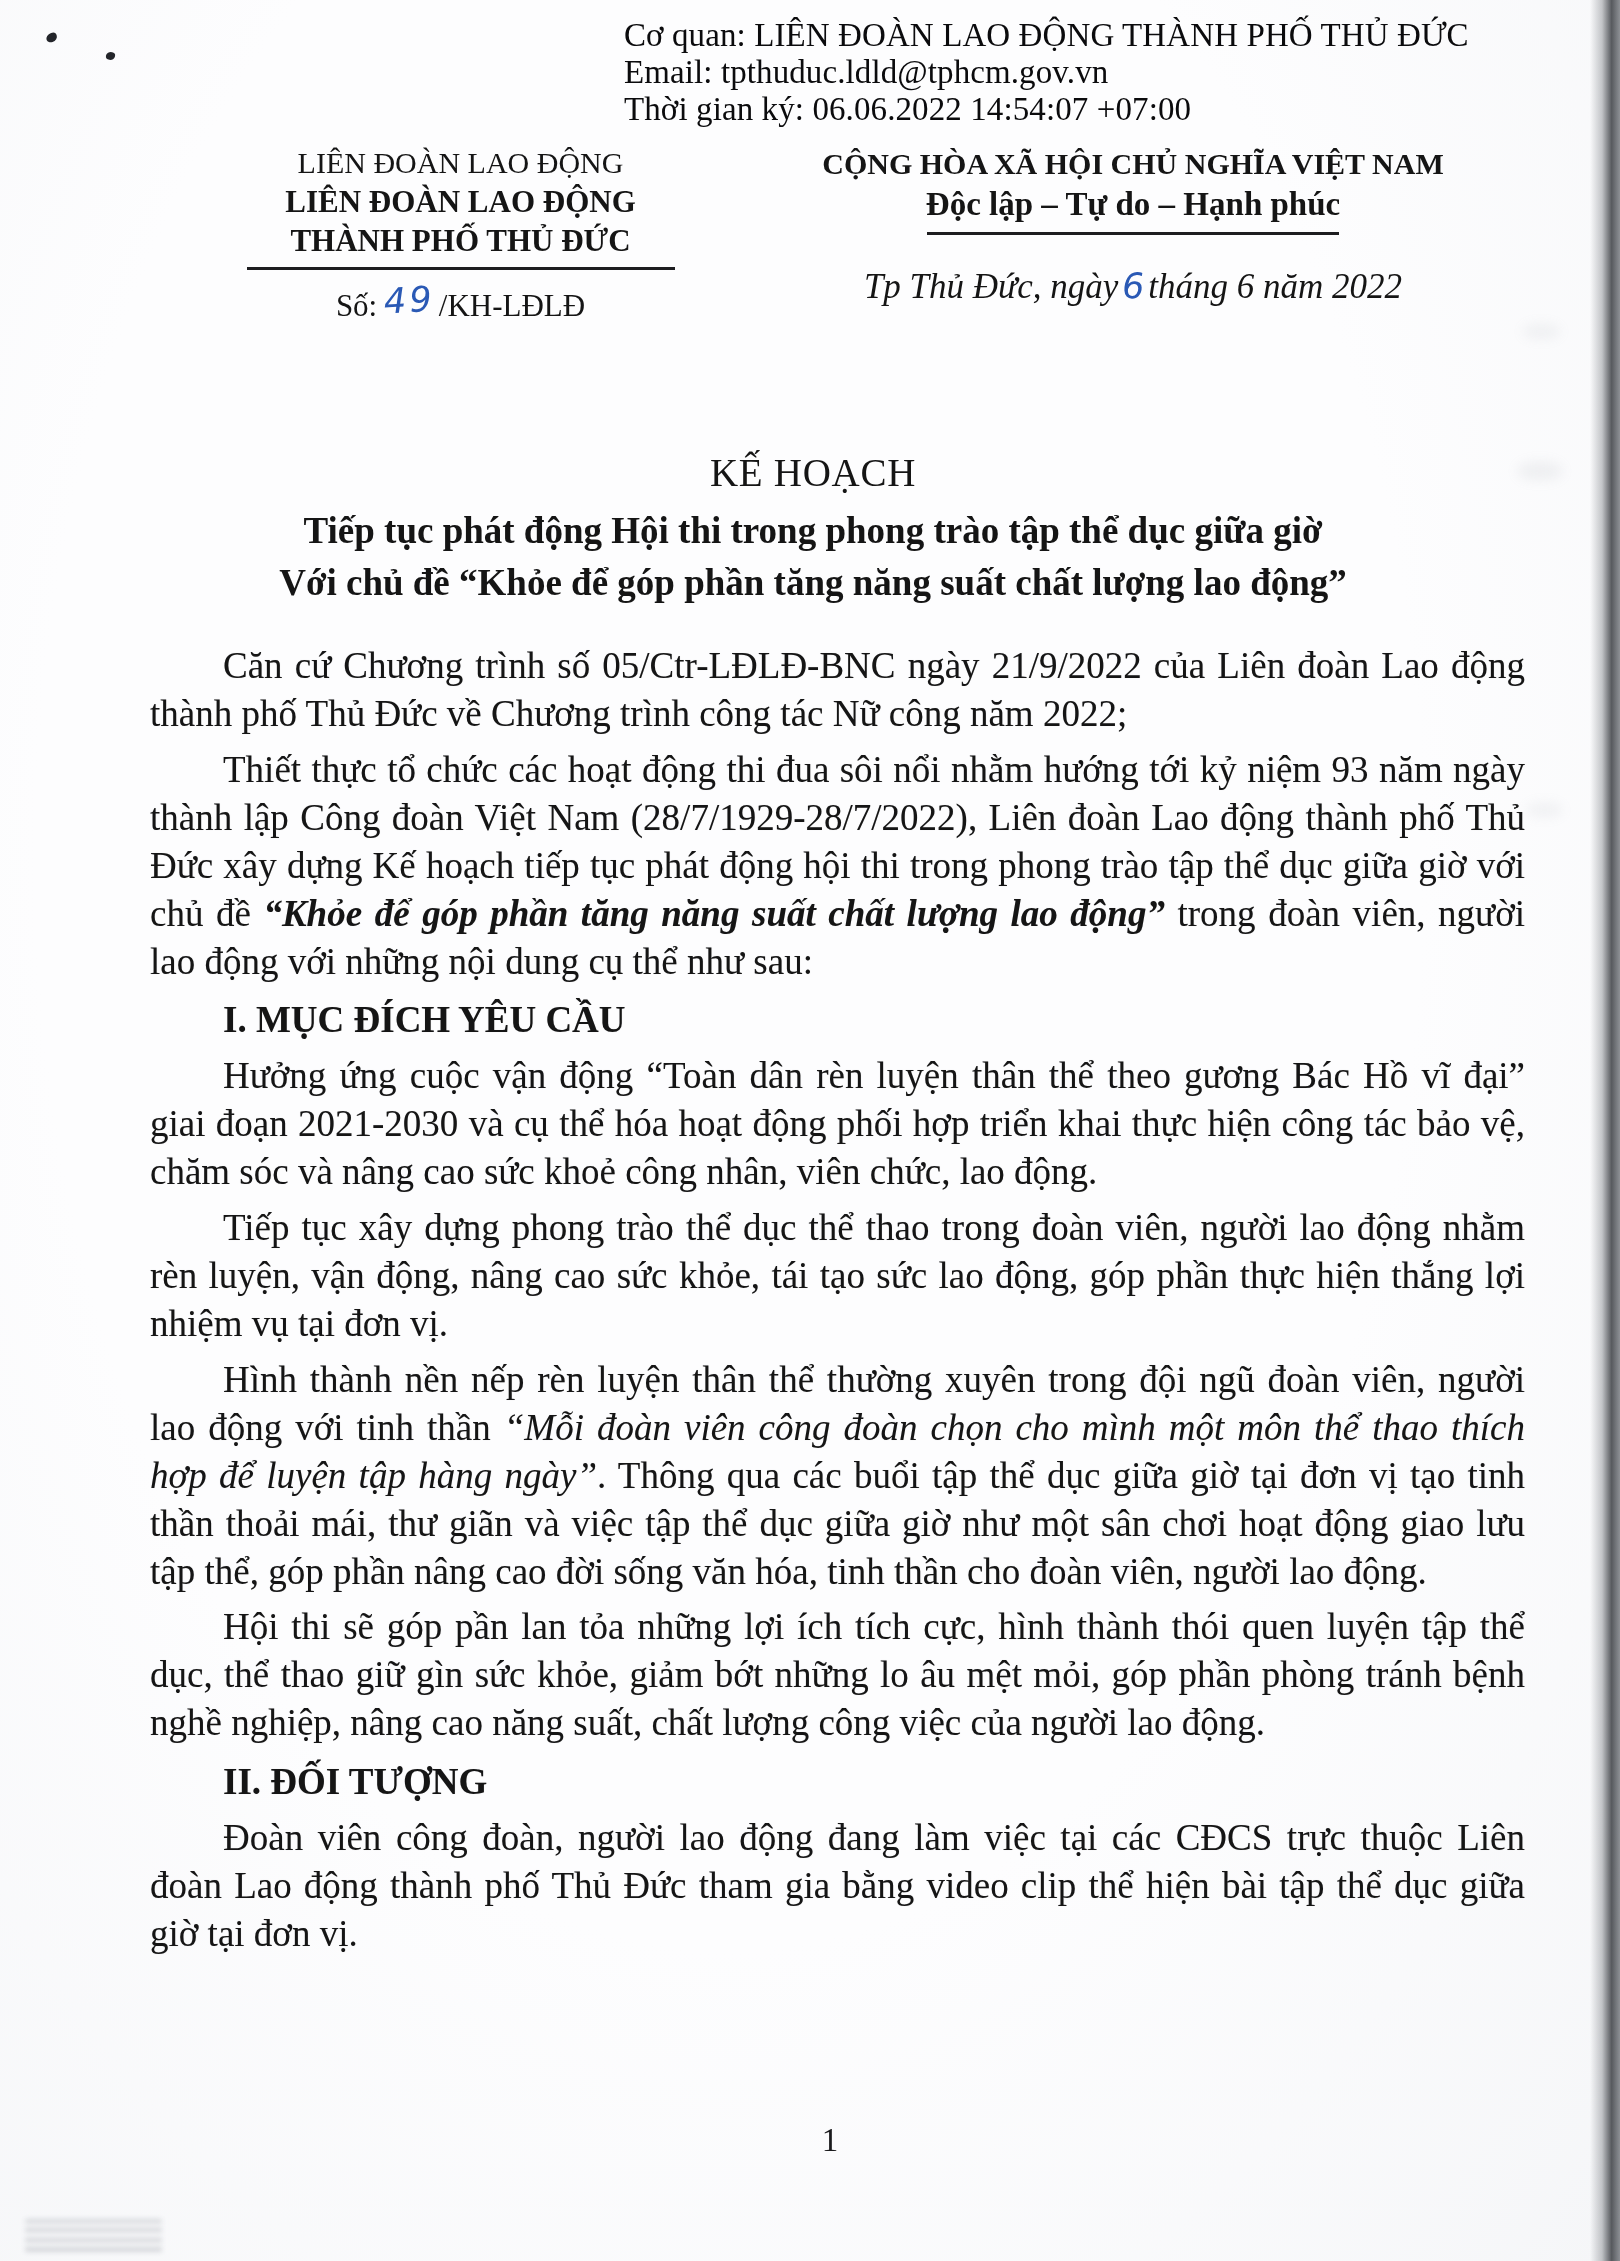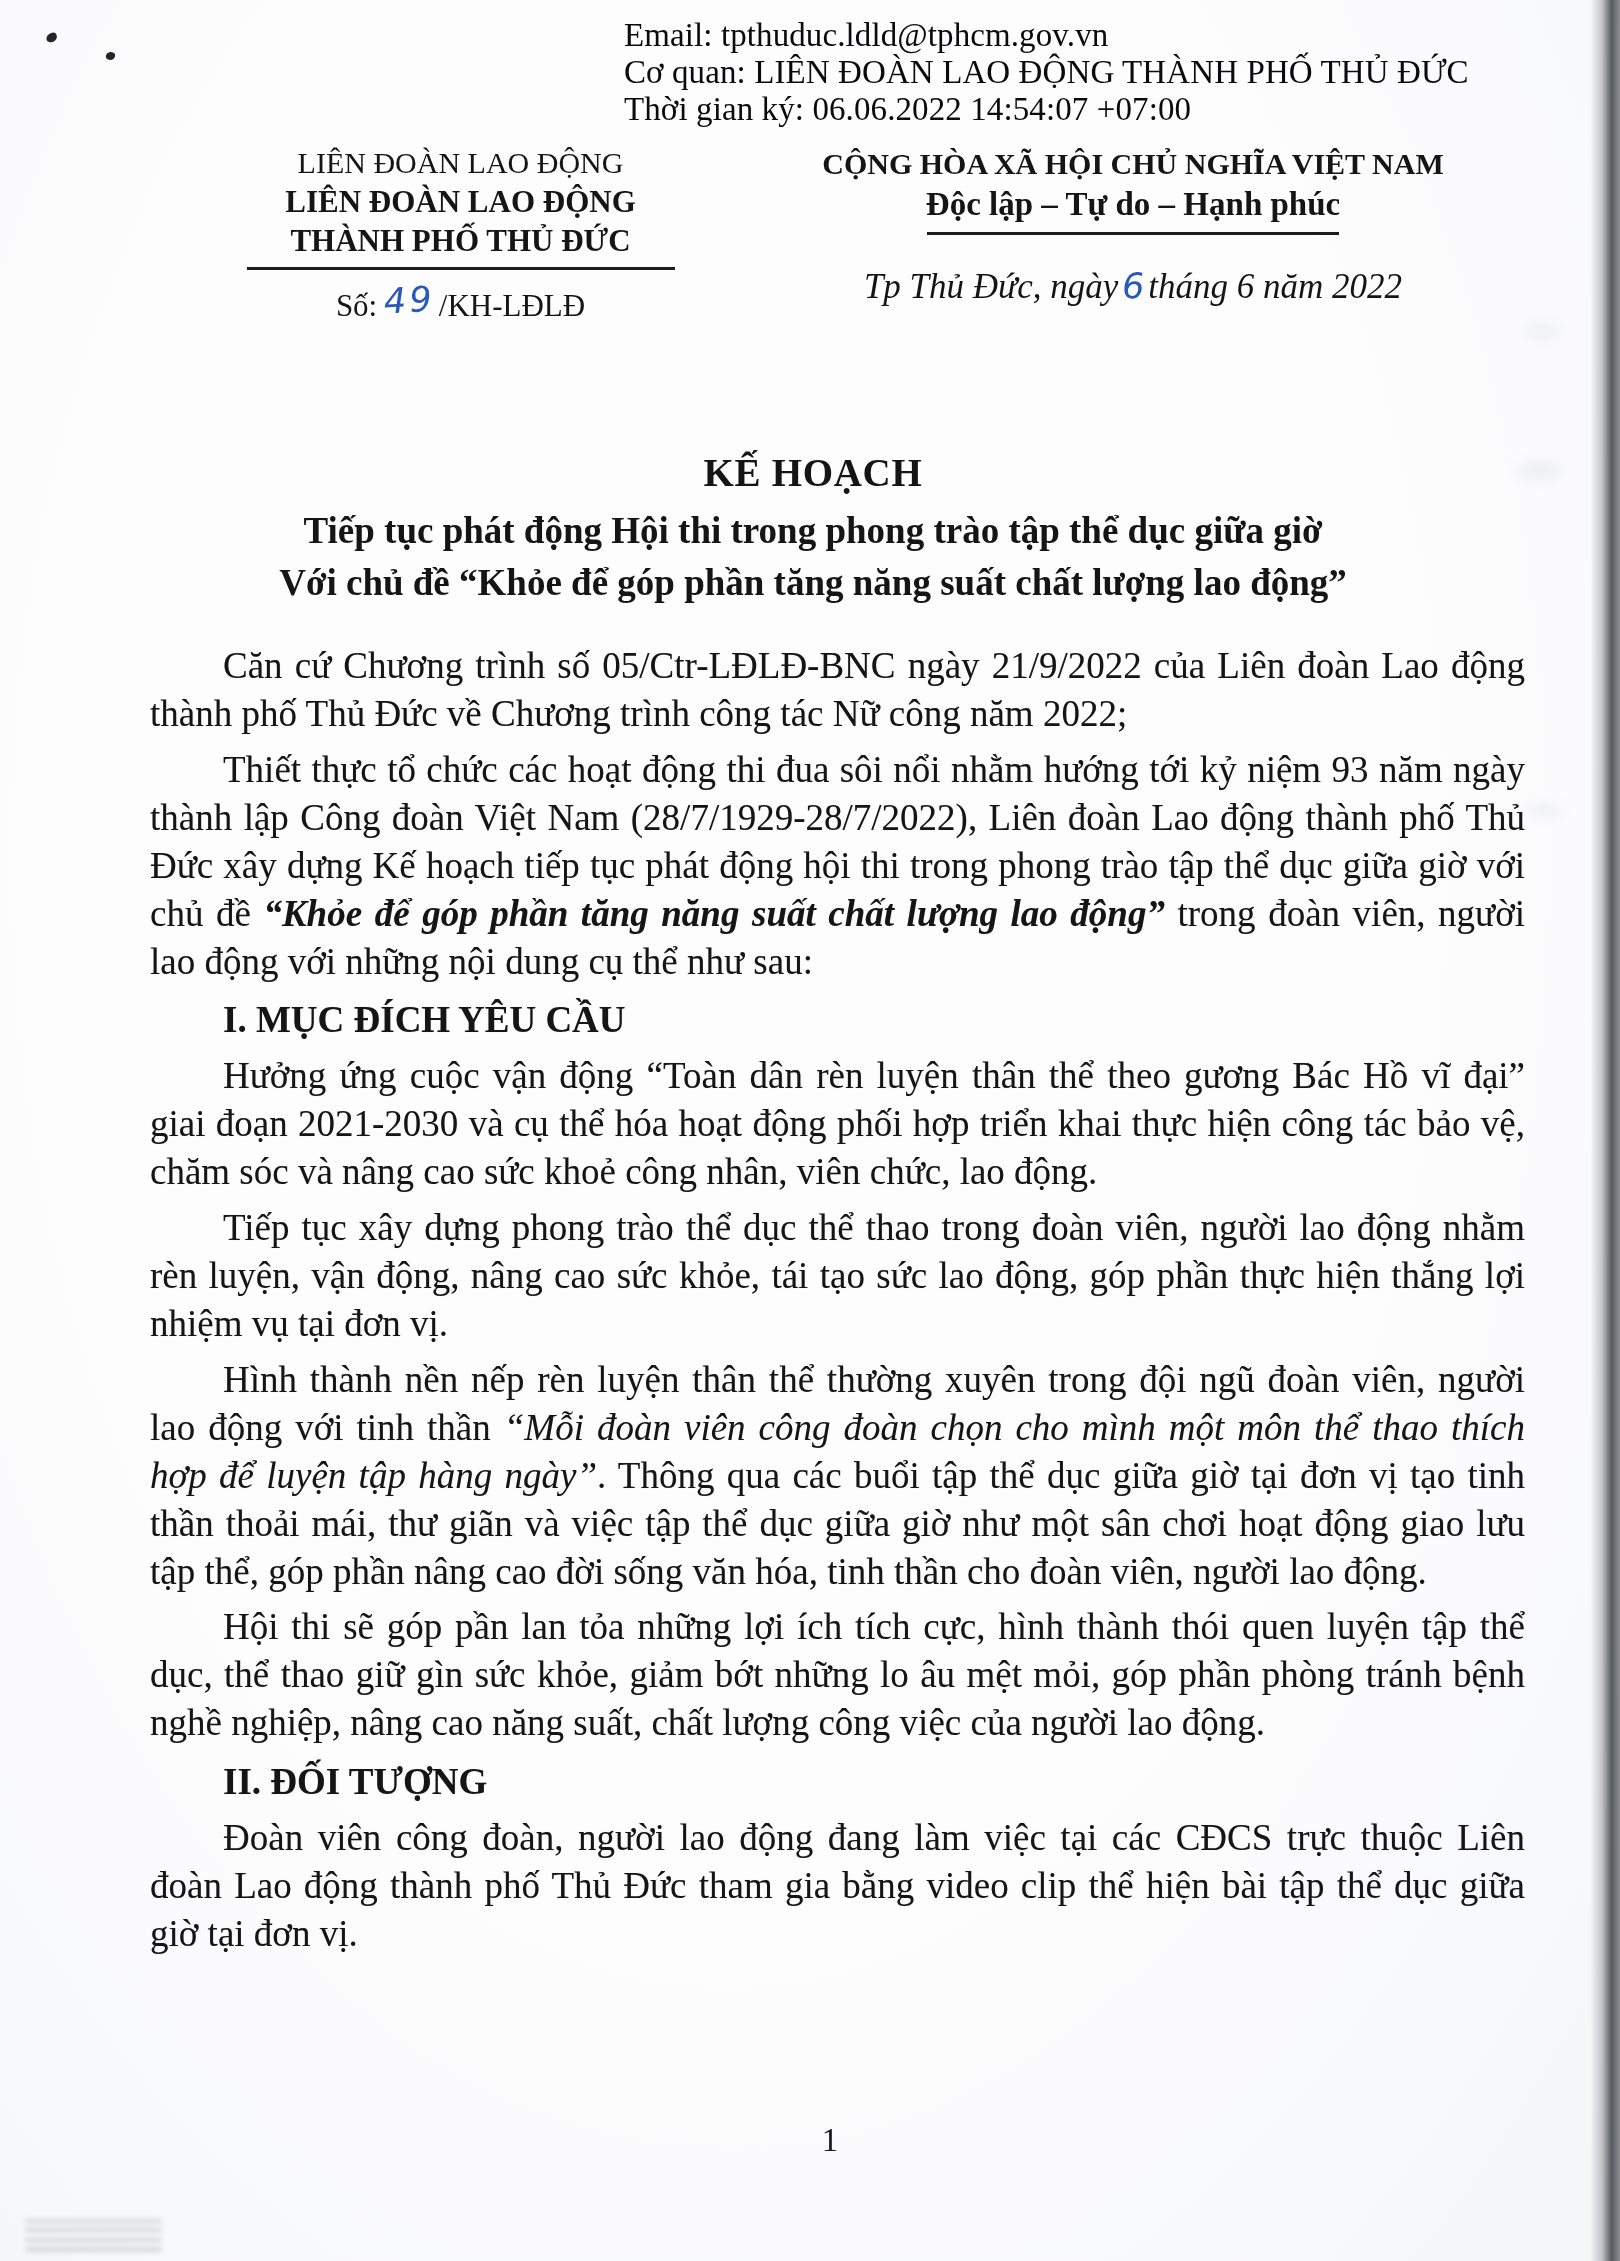--- a/index.html
+++ b/index.html
@@ -53,21 +53,21 @@
     font-style:italic;font-weight:500;
   }
   .hand.so-num{font-size:35px;letter-spacing:3.3px;display:inline-block;transform:rotate(-3deg) translateY(-3.9px);margin:0 3.9px 0 6.5px;}
   .hand.date-day{font-size:35px;display:inline-block;transform:rotate(-2deg);margin:0 3.9px;}
   .hdr-right{position:absolute;left:777px;top:144px;width:712px;text-align:center;}
   .hdr-right .national{font-size:30px;line-height:39px;font-weight:700;text-align:center;}
   .hdr-right .motto{font-size:33px;line-height:41px;font-weight:700;margin-top:1px;}
   .date-line{margin-top:31px;font-size:35px;font-style:italic;white-space:nowrap;}
   
   .title-block{position:absolute;left:91px;top:450px;width:1444px;text-align:center;}
-  .doc-type{font-size:39px;font-weight:700;letter-spacing:0.7px;line-height:46px;text-align:center;}
+  .doc-type{font-size:39px;font-weight:400;letter-spacing:0.7px;line-height:46px;text-align:center;}
   .title-sub{font-size:37px;font-weight:700;line-height:52px;}
   .title-sub.first{margin-top:9.1px;}
   
   .body-col{position:absolute;left:150px;top:642px;width:1375px;}
   .body-p{
     margin:0 0 7.8px 0;
     font-size:37px;line-height:48px;
     text-align:justify;text-indent:73px;
     text-shadow:0 0 0.7px rgba(25,25,28,0.25);
   }
@@ -92,22 +92,22 @@
 
   <div class="edge-shadow-right"></div>
   <div class="ink-dot d1"></div>
   <div class="ink-dot d2"></div>
   <div class="smudge"></div>
   <div class="bleed b1"></div>
   <div class="bleed b2"></div>
   <div class="bleed b3"></div>
 
   <div class="stamp">
+    <div>Cơ quan: LIÊN ĐOÀN LAO ĐỘNG THÀNH PHỐ THỦ ĐỨC</div>
     <div>Email: tpthuduc.ldld@tphcm.gov.vn</div>
-    <div>Cơ quan: LIÊN ĐOÀN LAO ĐỘNG THÀNH PHỐ THỦ ĐỨC</div>
     <div>Thời gian ký: 06.06.2022 14:54:07 +07:00</div>
   </div>
 
   <div class="hdr-left">
     <div class="l-reg">LIÊN ĐOÀN LAO ĐỘNG</div>
     <div class="l-bold">LIÊN ĐOÀN LAO ĐỘNG</div>
     <div class="l-bold">THÀNH PHỐ THỦ ĐỨC</div>
     <div class="rule left-rule"></div>
     <div class="so-line">
       <span>Số:</span><span class="hand so-num">49</span><span>/KH-LĐLĐ</span>

